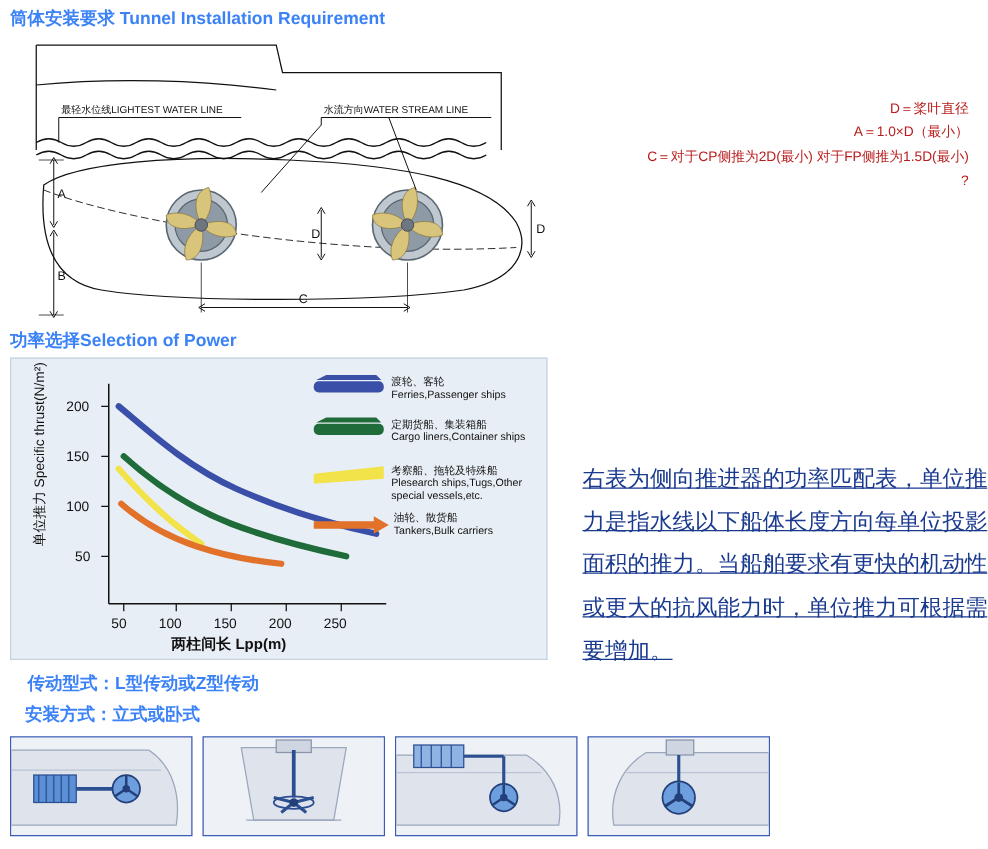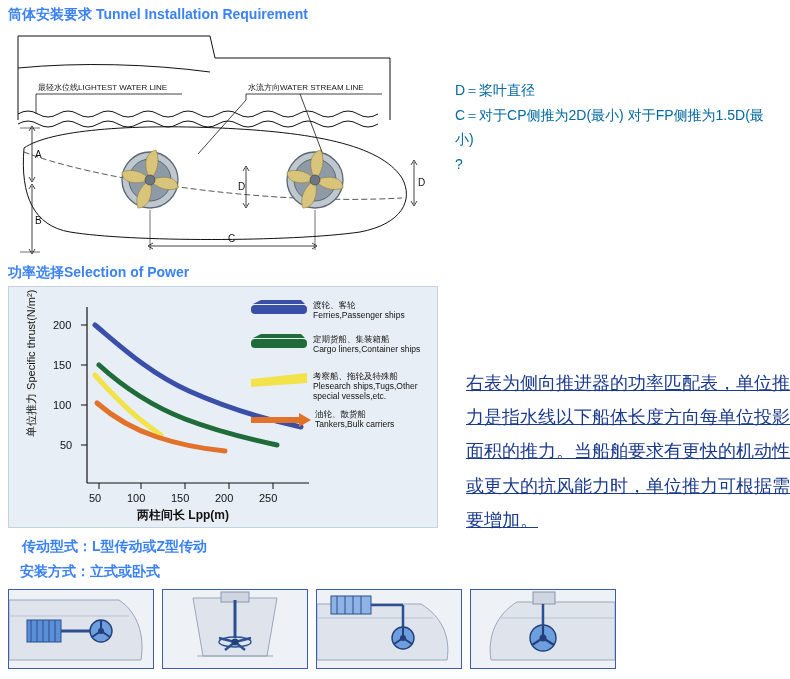--- a/index.html
+++ b/index.html
@@ -22,36 +22,37 @@
     color: #3b82f6;
   }
   #title-tunnel {
     position: absolute;
     left: 8px;
     top: 6px;
   }
   
   #tunnel-figure {
     position: absolute;
-    left: 10px;
+    left: 21px;
     top: 28px;
     width: 430px;
     height: 230px;
   }
   #tunnel-figure svg { display: block; }
 
   
   #requirements {
     position: absolute;
     left: 455px;
     top: 78px;
     width: 320px;
     line-height: 1.75;
-    font-size: 14px;
-    color: #0369a1;
+    font-size: 11px;
+    color: #b91c1c;
+    text-align: right;
   }
   #requirements div { white-space: normal; }
 
   
   #title-power {
     position: absolute;
     left: 8px;
     top: 264px;
   }
   #chart-box {
@@ -190,20 +191,21 @@
     <line x1="305" y1="182" x2="305" y2="222" stroke="#111" stroke-width="0.6"></line>
     <line x1="140" y1="218" x2="305" y2="218" stroke="#111" stroke-width="0.8"></line>
     <path d="M143,215 L138,218 L143,221" fill="none" stroke="#111" stroke-width="0.8"></path>
     <path d="M302,215 L307,218 L302,221" fill="none" stroke="#111" stroke-width="0.8"></path>
     <text x="218" y="214" font-family="Liberation Sans, sans-serif" font-size="10" fill="#111">C</text>
   </svg>
 </div>
 
 <div id="requirements">
   <div>D＝桨叶直径</div>
+  <div>A＝1.0×D（最小）</div>
   <div>C＝对于CP侧推为2D(最小) 对于FP侧推为1.5D(最小)</div>
   <div>?</div>
 </div>
 
 <div class="heading" id="title-power">功率选择Selection of Power</div>
 
 <div id="chart-box">
   <svg width="426" height="238" viewBox="0 0 426 238" xmlns="http://www.w3.org/2000/svg">
 
     <line x1="78" y1="20" x2="78" y2="196" stroke="#111" stroke-width="1.2"></line>

